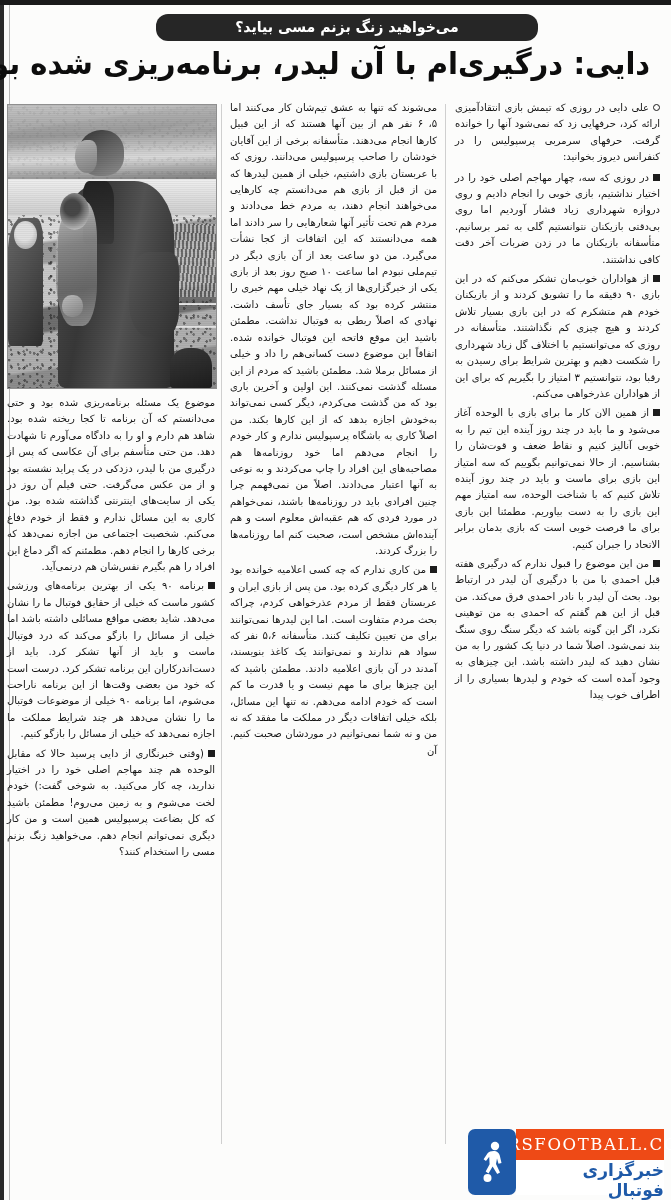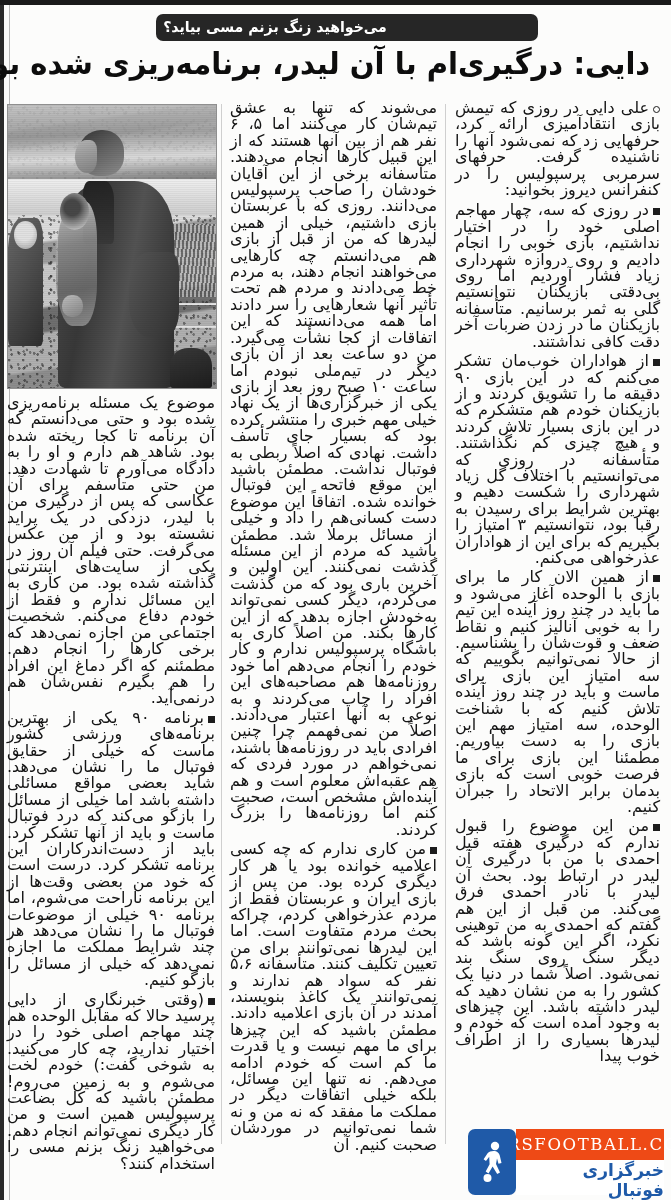--- a/index.html
+++ b/index.html
@@ -21,39 +21,39 @@
   .left-rule2{
     position:absolute;top:5px;left:9px;width:1px;height:1195px;background:#b8b8b8;
   }
 
   
   #masthead{
     position:absolute;top:11px;left:14px;width:646px;height:78px;
   }
   .kicker-bar{
     position:absolute;top:3px;left:142px;width:382px;height:27px;
-    background:#262626;border-radius:7px;
-    display:flex;align-items:center;justify-content:flex-end;
+    background:#262626;border-radius:12px;
+    display:flex;align-items:center;justify-content:center;
   }
   .kicker-text{
     color:#ffffff;font-weight:bold;font-size:15px;line-height:1;
     letter-spacing:-0.3px;white-space:nowrap;
     transform:scaleX(0.94);
   }
   .headline{
     position:absolute;top:33px;left:0;width:646px;
     text-align:center;color:#0d0d0d;font-weight:bold;
     font-size:30px;line-height:40px;letter-spacing:-1px;
     white-space:nowrap;transform:scaleX(0.97);
   }
 
   
   .col{
     position:absolute;top:100px;
-    font-size:16px;line-height:16.4px;color:#141414;
+    font-size:10px;line-height:16.4px;color:#141414;
     text-align:justify;text-justify:inter-word;
   }
   #col-right{left:455px;width:205px;height:1090px;}
   #col-mid{left:230px;width:207px;height:1090px;}
   #col-left{left:7px;width:208px;height:1090px;}
 
   .col-sep{
     position:absolute;top:104px;width:1px;height:1040px;background:#cfcfcf;
   }
   #sep1{left:445px;}
@@ -226,21 +226,21 @@
     <div class="kicker-bar">
       <div class="kicker-text">می‌خواهید زنگ بزنم مسی بیاید؟</div>
     </div>
     <div class="headline">دایی: درگیری‌ام با آن لیدر، برنامه‌ریزی شده بود</div>
   </div>
 
   <div class="col-sep" id="sep1"></div>
   <div class="col-sep" id="sep2"></div>
 
   <div class="col" id="col-right">
-    <p class="para lead"><span class="circ"></span><span>علی دایی در روزی که تیمش بازی انتقادآمیزی ارائه کرد، حرفهایی زد که نمی‌شود آنها را ناشنیده گرفت. حرفهای سرمربی پرسپولیس را در کنفرانس دیروز بخوانید:</span></p>
+    <p class="para lead"><span class="circ"></span><span>علی دایی در روزی که تیمش بازی انتقادآمیزی ارائه کرد، حرفهایی زد که نمی‌شود آنها را خوانده گرفت. حرفهای سرمربی پرسپولیس را در کنفرانس دیروز بخوانید:</span></p>
     <p class="para"><span class="bullet"></span><span>در روزی که سه، چهار مهاجم اصلی خود را در اختیار نداشتیم، بازی خوبی را انجام دادیم و روی دروازه شهرداری زیاد فشار آوردیم اما روی بی‌دقتی بازیکنان نتوانستیم گلی به ثمر برسانیم. متأسفانه بازیکنان ما در زدن ضربات آخر دقت کافی نداشتند.</span></p>
     <p class="para"><span class="bullet"></span><span>از هواداران خوب‌مان تشکر می‌کنم که در این بازی ۹۰ دقیقه ما را تشویق کردند و از بازیکنان خودم هم متشکرم که در این بازی بسیار تلاش کردند و هیچ چیزی کم نگذاشتند. متأسفانه در روزی که می‌توانستیم با اختلاف گل زیاد شهرداری را شکست دهیم و بهترین شرایط برای رسیدن به رقبا بود، نتوانستیم ۳ امتیاز را بگیریم که برای این از هواداران عذرخواهی می‌کنم.</span></p>
     <p class="para"><span class="bullet"></span><span>از همین الان کار ما برای بازی با الوحده آغاز می‌شود و ما باید در چند روز آینده این تیم را به خوبی آنالیز کنیم و نقاط ضعف و قوت‌شان را بشناسیم. از حالا نمی‌توانیم بگوییم که سه امتیاز این بازی برای ماست و باید در چند روز آینده تلاش کنیم که با شناخت الوحده، سه امتیاز مهم این بازی را به دست بیاوریم. مطمئنا این بازی برای ما فرصت خوبی است که بازی بدمان برابر الاتحاد را جبران کنیم.</span></p>
     <p class="para"><span class="bullet"></span><span>من این موضوع را قبول ندارم که درگیری هفته قبل احمدی با من با درگیری آن لیدر در ارتباط بود. بحث آن لیدر با نادر احمدی فرق می‌کند. من قبل از این هم گفتم که احمدی به من توهینی نکرد، اگر این گونه باشد که دیگر سنگ روی سنگ بند نمی‌شود. اصلاً شما در دنیا یک کشور را به من نشان دهید که لیدر داشته باشد. این چیزهای به وجود آمده است که خودم و لیدرها بسیاری را از اطراف خوب پیدا</span></p>
   </div>
 
   <div class="col" id="col-mid">
     <p class="para"><span>می‌شوند که تنها به عشق تیم‌شان کار می‌کنند اما ۵، ۶ نفر هم از بین آنها هستند که از این قبیل کارها انجام می‌دهند. متأسفانه برخی از این آقایان خودشان را صاحب پرسپولیس می‌دانند. روزی که با عربستان بازی داشتیم، خیلی از همین لیدرها که من از قبل از بازی هم می‌دانستم چه کارهایی می‌خواهند انجام دهند، به مردم خط می‌دادند و مردم هم تحت تأثیر آنها شعارهایی را سر دادند اما همه می‌دانستند که این اتفاقات از کجا نشأت می‌گیرد. من دو ساعت بعد از آن بازی دیگر در تیم‌ملی نبودم اما ساعت ۱۰ صبح روز بعد از بازی یکی از خبرگزاری‌ها از یک نهاد خیلی مهم خبری را منتشر کرده بود که بسیار جای تأسف داشت. نهادی که اصلاً ربطی به فوتبال نداشت. مطمئن باشید این موقع فاتحه این فوتبال خوانده شده. اتفاقاً این موضوع دست کسانی‌هم را داد و خیلی از مسائل برملا شد. مطمئن باشید که مردم از این مسئله گذشت نمی‌کنند. این اولین و آخرین باری بود که من گذشت می‌کردم، دیگر کسی نمی‌تواند به‌خودش اجازه بدهد که از این کارها بکند. من اصلاً کاری به باشگاه پرسپولیس ندارم و کار خودم را انجام می‌دهم اما خود روزنامه‌ها هم مصاحبه‌های این افراد را چاپ می‌کردند و به نوعی به آنها اعتبار می‌دادند. اصلاً من نمی‌فهمم چرا چنین افرادی باید در روزنامه‌ها باشند، نمی‌خواهم در مورد فردی که هم عقبه‌اش معلوم است و هم آینده‌اش مشخص است، صحبت کنم اما روزنامه‌ها را بزرگ کردند.</span></p>
     <p class="para"><span class="bullet"></span><span>من کاری ندارم که چه کسی اعلامیه خوانده بود یا هر کار دیگری کرده بود. من پس از بازی ایران و عربستان فقط از مردم عذرخواهی کردم، چراکه بحث مردم متفاوت است. اما این لیدرها نمی‌توانند برای من تعیین تکلیف کنند. متأسفانه ۵،۶ نفر که سواد هم ندارند و نمی‌توانند یک کاغذ بنویسند، آمدند در آن بازی اعلامیه دادند. مطمئن باشید که این چیزها برای ما مهم نیست و یا قدرت ما کم است که خودم ادامه می‌دهم. نه تنها این مسائل، بلکه خیلی اتفاقات دیگر در مملکت ما مفقد که نه من و نه شما نمی‌توانیم در موردشان صحبت کنیم. آن</span></p>
   </div>

